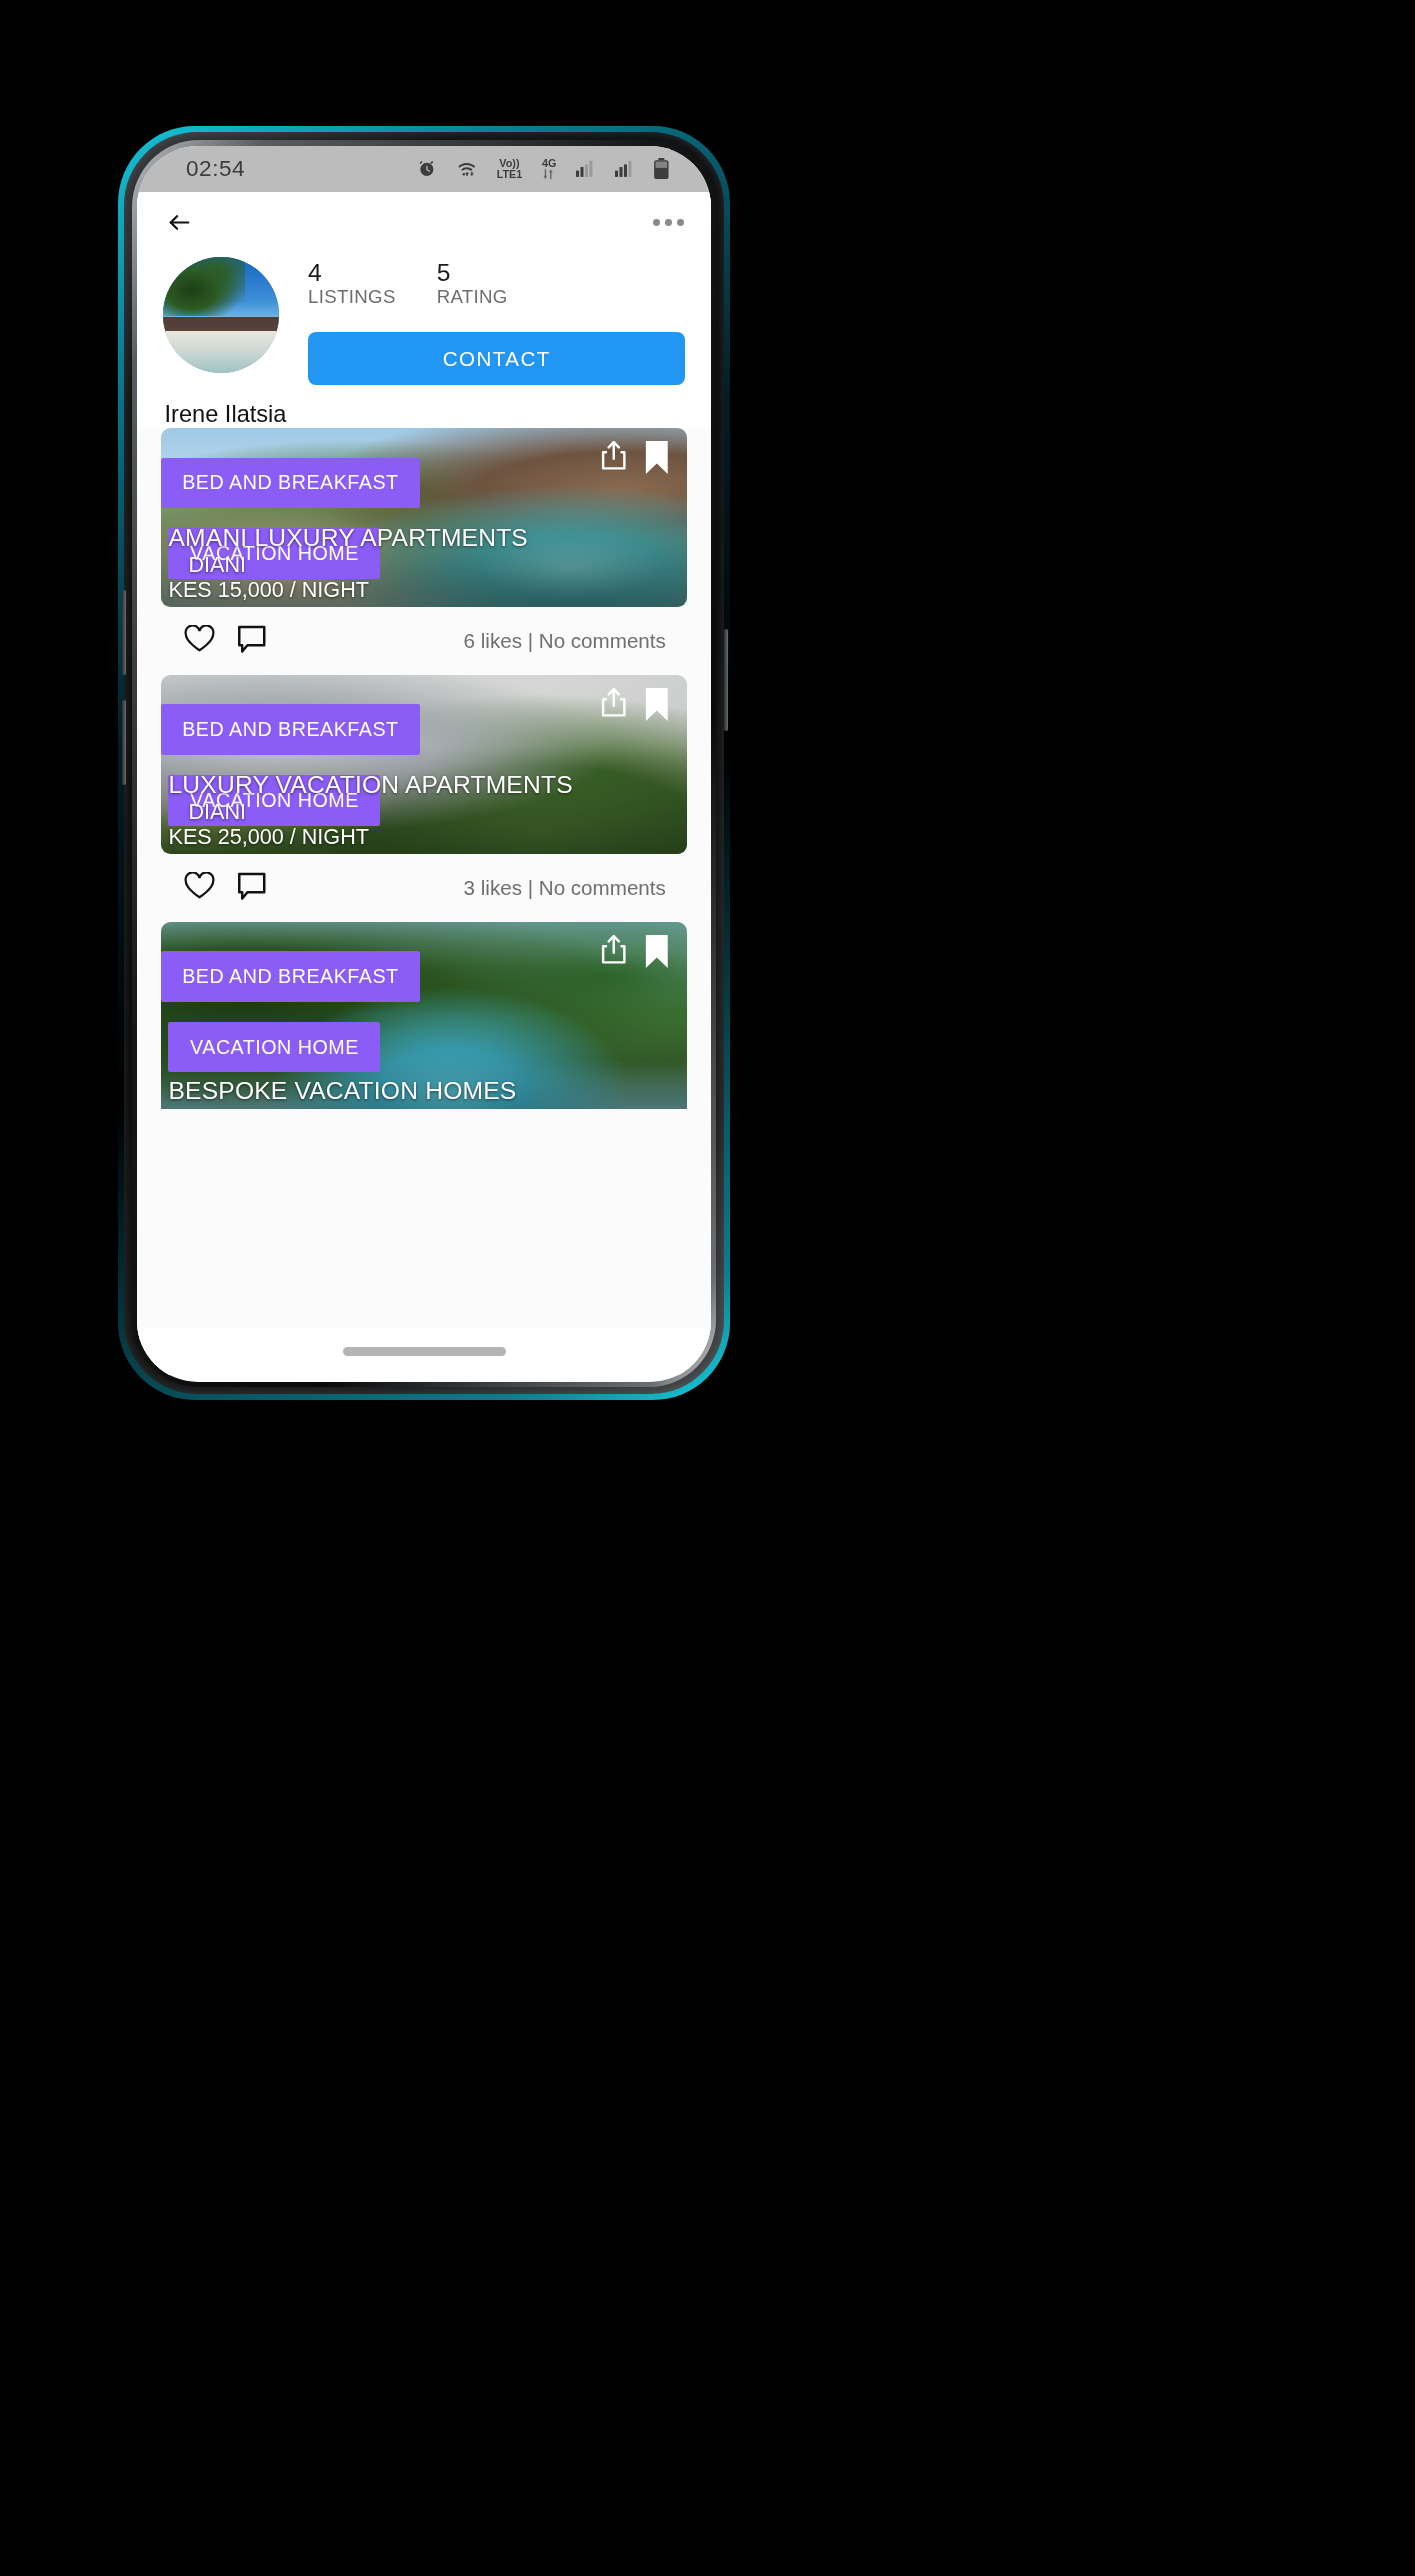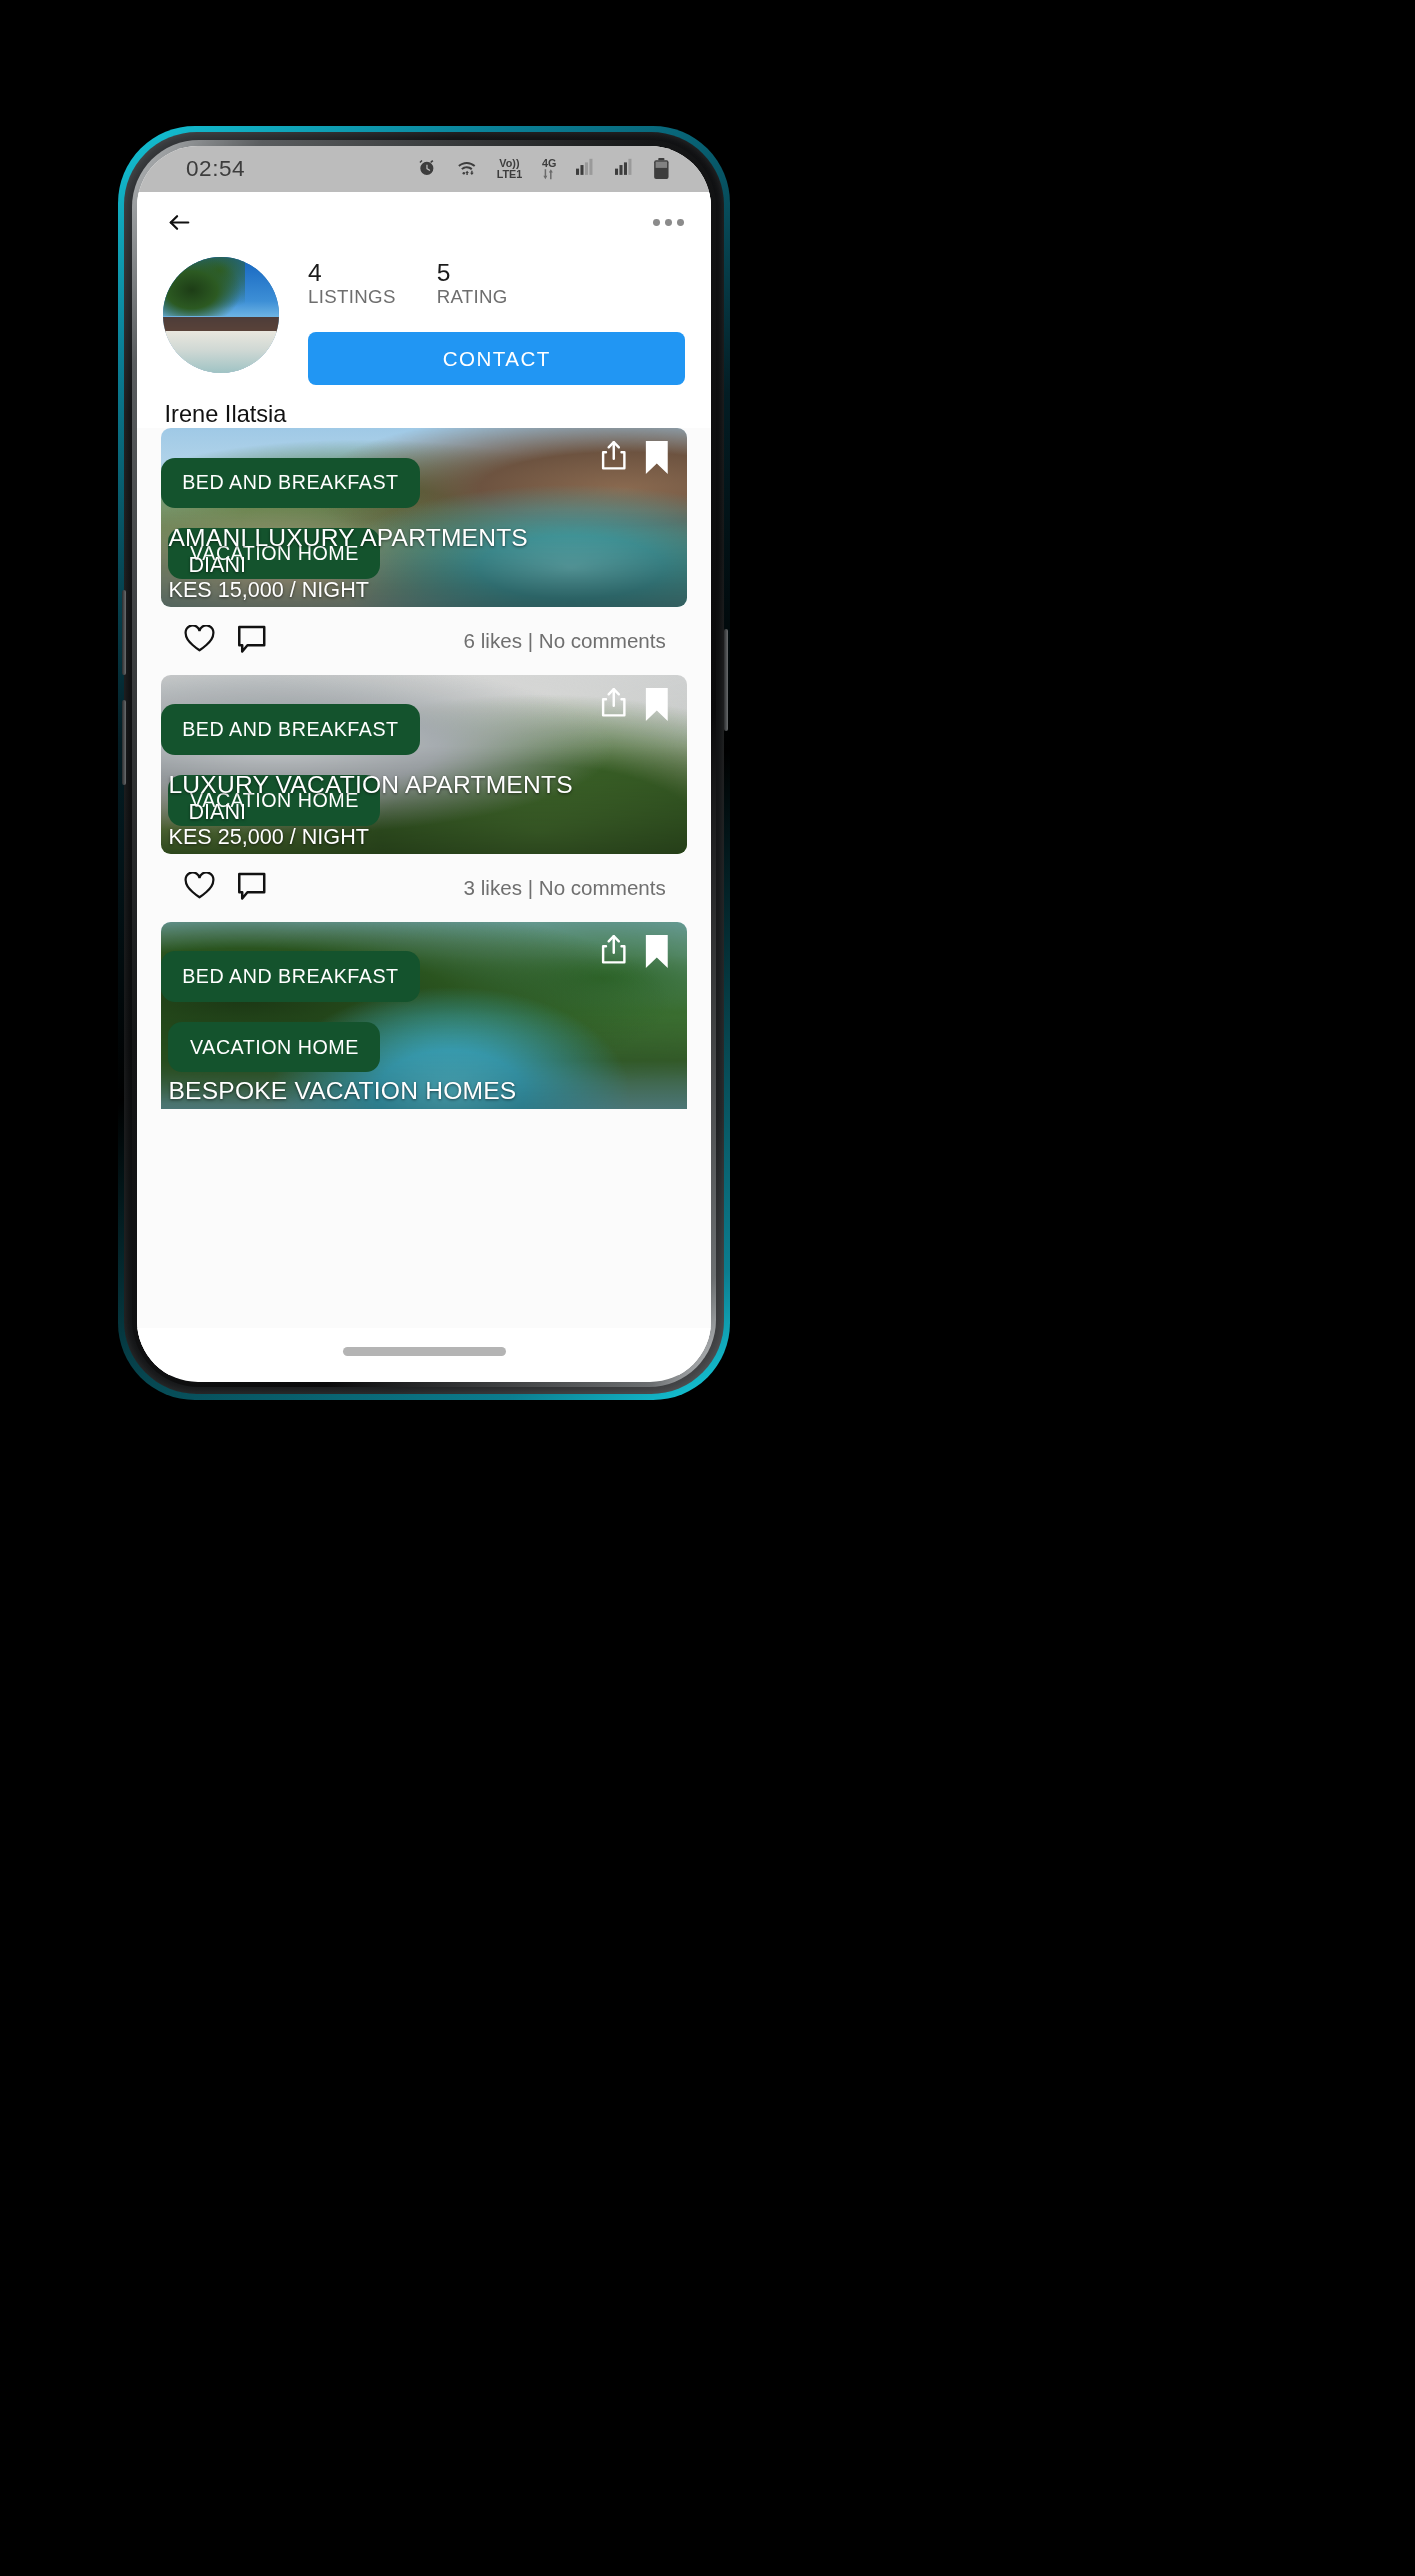--- a/index.html
+++ b/index.html
@@ -48,21 +48,21 @@
   .btn-vol-b { left: 122px; top: 700px;  height: 85px; }
   .btn-pwr   { left: 724px; top: 629px;  height: 102px; }
 
   
   .statusbar {
     height: 46px; background:#bcbcbc;
     display:flex; align-items:center; justify-content:space-between;
     padding: 0 41px 0 49px;
   }
   .sb-time { font-size: 22.6px; color:#3c3c3c; letter-spacing:0.5px; }
-  .sb-icons { display:flex; align-items:flex-start; gap:19px; }
+  .sb-icons { display:flex; align-items:center; gap:19px; }
   .sb-icons svg { display:block; }
   .sb-txt { font-size:10.8px; color:#3d3d3d; line-height:1.0; font-weight:700; }
   .volte { display:flex; align-items:center; gap:2px; }
   .volte-stack { display:flex; flex-direction:column; align-items:center; }
   .fourg { display:flex; align-items:center; gap:1px; }
 
   
   .app { background:#fbfbfb; height: 1183px; position:relative; }
 
   .topbar {
@@ -146,23 +146,23 @@
     position:absolute; inset:0;
     background:
       linear-gradient(180deg, rgba(0,0,0,.03) 50%, rgba(0,0,0,.30) 100%),
       radial-gradient(ellipse at 55% 92%, #59c6d8 0%, #3fb0c6 18%, rgba(63,176,198,0) 44%),
       radial-gradient(ellipse at 16% 42%, #1d3a16 0%, #2b5720 34%, rgba(43,87,32,0) 68%),
       radial-gradient(ellipse at 84% 30%, #2f6a2c 0%, rgba(47,106,44,0) 56%),
       linear-gradient(180deg, #8fc2e0 0%, #a7d0e6 18%, #4e7b3a 48%, #3e6a30 74%, #6ca8a8 100%);
   }
 
   .tag {
-    position:absolute; background:#14532d; color:#fff;
+    position:absolute; background:#8b5cf6; color:#fff;
     font-size: 19.7px; letter-spacing:0.5px;
-    padding: 13.8px 21.6px; border-radius: 14px;
+    padding: 13.8px 21.6px; border-radius: 2px;
   }
   .tag-bb { left: 0; top: 29.5px; }
   .tag-vh { left: 7.9px; top: 100px; }
 
   .media-actions { position:absolute; right: 17.7px; top: 11.8px; display:flex; align-items:flex-start; gap: 15.7px; }
   .ico-btn { cursor:pointer; display:block; }
 
   .card-caption { position:absolute; left: 7.9px; bottom: 3.9px; }
   .cap-title { font-size: 24.6px; color:#fff; letter-spacing:0.2px; line-height:1.12; text-shadow:0 1px 2.9px rgba(0,0,0,.55); }
   .cap-sub   { font-size: 21.6px; color:#fff; line-height:1.18; text-shadow:0 1px 2.9px rgba(0,0,0,.55);margin-left:20px; }

